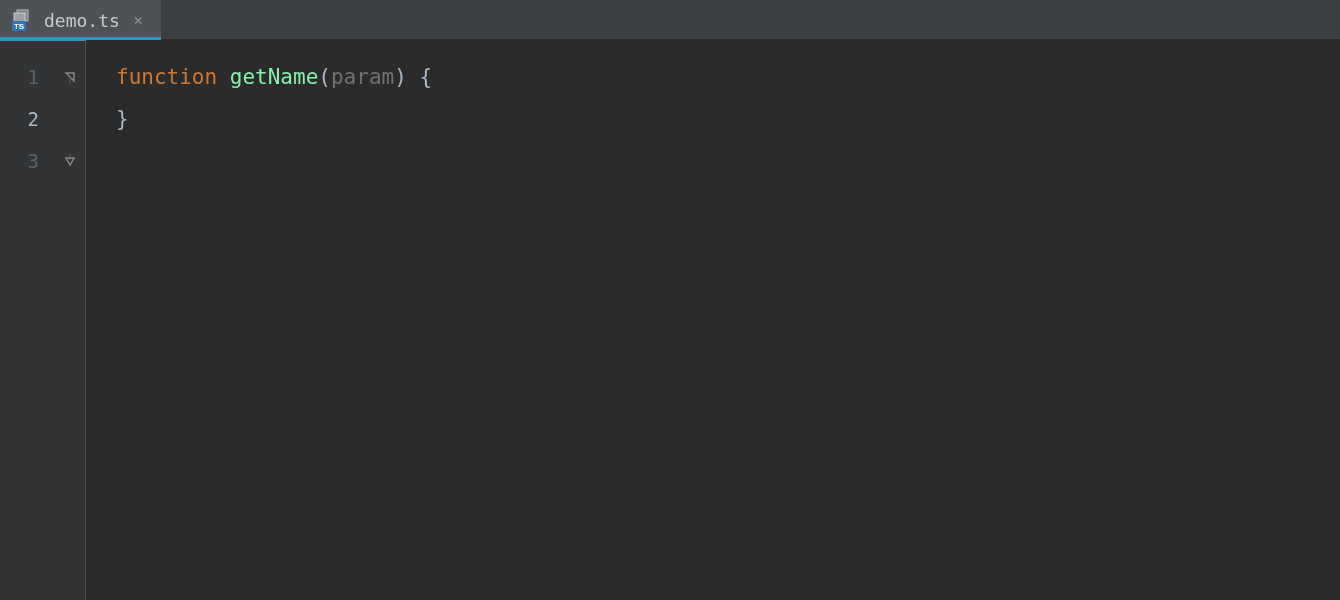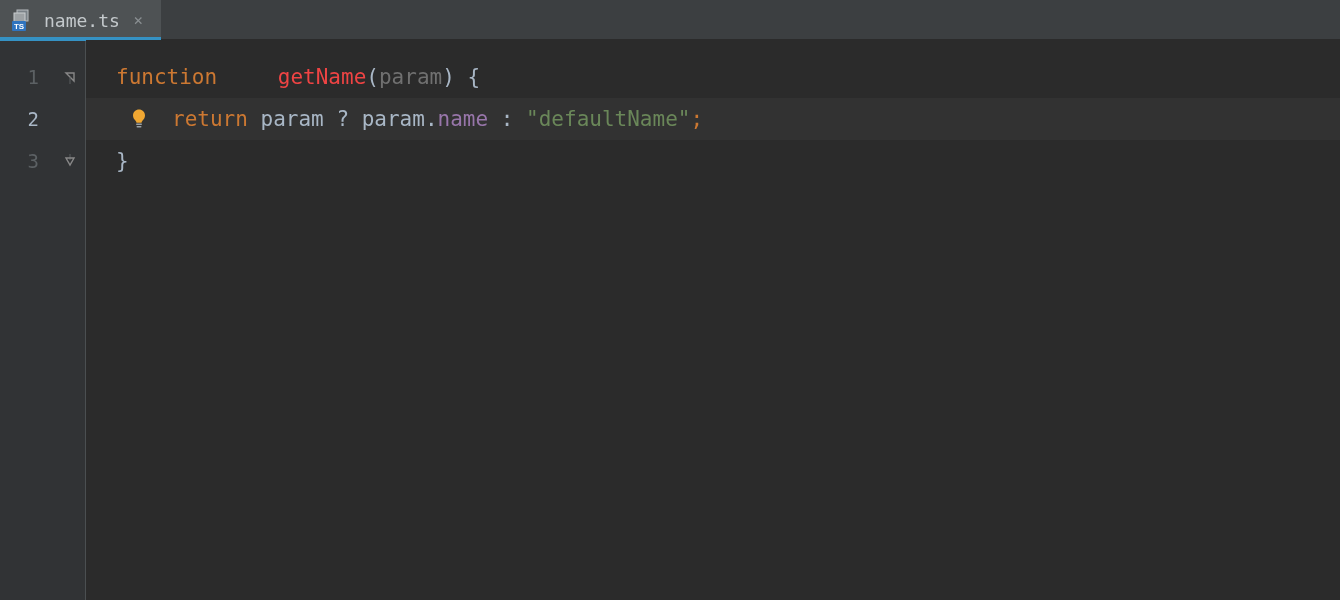--- a/index.html
+++ b/index.html
@@ -26,21 +26,21 @@
   .fold-strip svg { width:14px; height:14px; display:block; }
 
   .vline { width:1px; background:#4b4f51; }
 
   .code { flex:1; padding-top:16px; position:relative; background:#2b2b2b; }
   .line { height:42px; line-height:42px; font-size:21px; white-space:pre; padding-left:30px; position:relative; color:#a9b7c6; }
   .line.highlight { background:#323232; }
 
   
   .kw   { color:#cc7832;margin-top:29px; }            
-  .fn   { color:#ef4444;margin-left:48px; }            
+  .fn   { color:#86efac; }            
   .ident{ color:#a9b7c6; }            
   .punc { color:#a9b7c6; }
   .prop { color:#9876aa; }            
   .str  { color:#6a8759; }            
   .semi { color:#cc7832; }
   .ghost{ color:#707070; }            
 
   
   .bulb { position:absolute; left:42px; top:50%; transform:translateY(-50%); display:flex; }
   .bulb svg { width:22px; height:22px; display:block; }
@@ -53,21 +53,21 @@
 <div class="tabbar">
   <div class="tab active">
     <span class="ts-icon">
       <svg viewBox="0 0 22 22">
         <rect x="5" y="1" width="11" height="11" fill="#7a8288" stroke="#b7bcbf" stroke-width="1"></rect>
         <rect x="2" y="4" width="11" height="11" fill="#9da2a5" stroke="#c9cdd0" stroke-width="1"></rect>
         <rect x="0" y="12" width="14" height="10" rx="1" fill="#2f74c0"></rect>
         <text x="7" y="20" text-anchor="middle" font-size="8" font-family="Arial" font-weight="bold" fill="#fff">TS</text>
       </svg>
     </span>
-    <span>name.ts</span>
+    <span>demo.ts</span>
     <span class="close" title="Close">✕</span>
   </div>
 </div>
 
 <div class="editor">
 
   <div class="gutter" id="gutter">
       <div class="ln">1</div>
       <div class="ln current">2</div>
       <div class="ln">3</div>
@@ -86,20 +86,15 @@
           <line x1="7" y1="0" x2="7" y2="6" stroke="#5b5f61" stroke-width="1"></line>
           <polygon points="3,4 11,4 7,11" fill="none" stroke="#888" stroke-width="1.4"></polygon>
         </svg>
       </div>
     </div>
 
   <div class="vline"></div>
 
   <div class="code" id="code">
       <div class="line"><span class="kw">function </span><span class="fn">getName</span><span class="punc">(</span><span class="ghost">param</span><span class="punc">)</span><span class="punc"> {</span></div>
-      <div class="line highlight"><span class="bulb"><svg viewBox="0 0 22 22">
-            <path d="M11 1.5c-3.3 0-6 2.6-6 5.9 0 2.3 1.2 3.7 2.4 5 0.7 0.8 1.1 1.5 1.1 2.4h5c0-0.9 0.4-1.6 1.1-2.4 1.2-1.3 2.4-2.7 2.4-5 0-3.3-2.7-5.9-6-5.9z" fill="#f0a732"></path>
-            <rect x="8" y="15.5" width="6" height="1.6" rx="0.8" fill="#9aa0a4"></rect>
-            <rect x="8.5" y="18" width="5" height="1.4" rx="0.7" fill="#9aa0a4"></rect>
-          </svg></span><span class="indent"></span><span class="kw">return </span><span class="ident">param </span><span class="punc">? </span><span class="ident">param</span><span class="punc">.</span><span class="prop">name </span><span class="punc">: </span><span class="str">"defaultName"</span><span class="semi">;</span></div>
       <div class="line"><span class="punc">}</span></div>
     </div>
 </div>
 
 </body></html>

